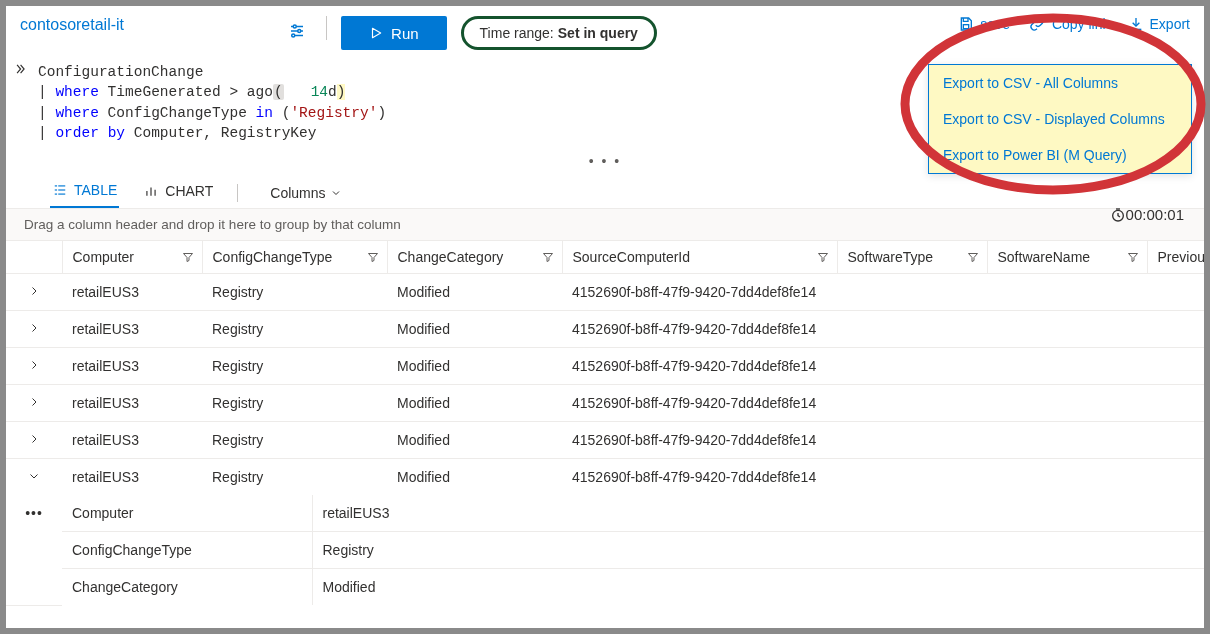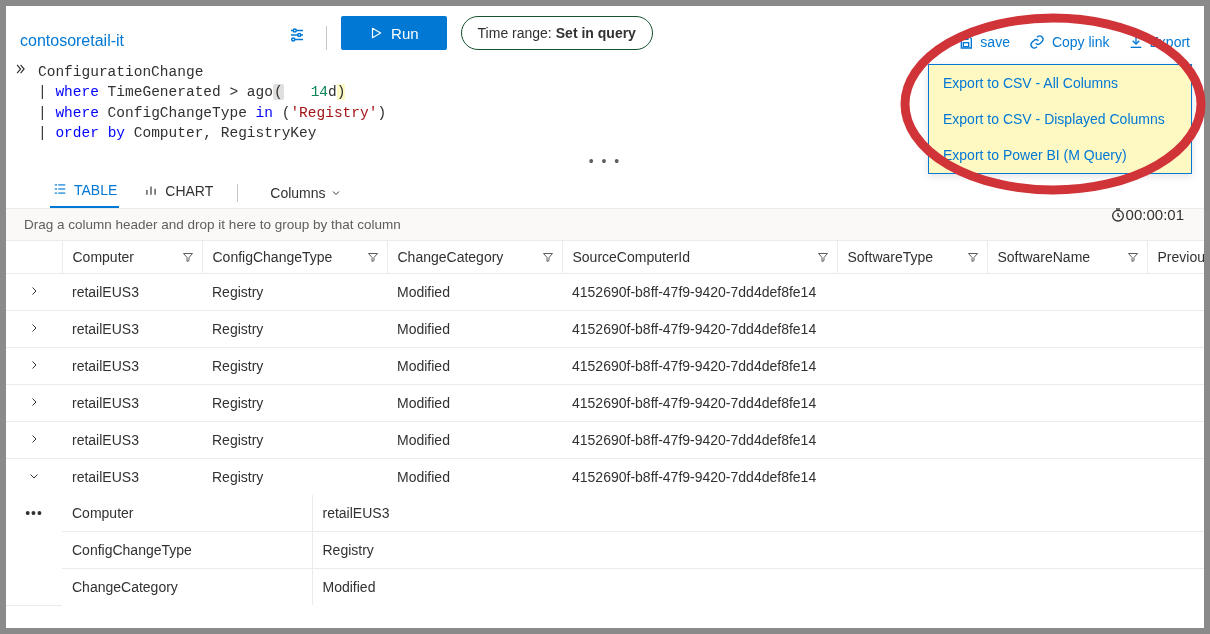--- a/index.html
+++ b/index.html
@@ -15,21 +15,21 @@
   }
   .app {
     position:absolute; left:6px; top:6px; right:6px; bottom:6px;
     background:#fff;
     display:flex; flex-direction:column;
     overflow:hidden;
   }
 
   
   .toolbar {
-    display:flex; align-items:flex-end;
+    display:flex; align-items:flex-start;
     padding:10px 14px 6px 14px;
     gap:14px;
   }
   .workspace-name { color:#0078d4; font-size:16px; }
   .spacer-flex { flex:1; }
   .icon-btn {
     display:inline-flex; align-items:center; justify-content:center;
     width:30px; height:30px;
     color:#0078d4;
     cursor:pointer;
@@ -41,21 +41,21 @@
     display:inline-flex; align-items:center; gap:8px;
     background:#0078d4; color:#fff;
     height:34px; padding:0 28px;
     font-size:15px; cursor:pointer;
     border-radius:2px;
   }
   .run-btn svg { fill:#fff; }
   .time-range-pill {
     display:inline-flex; align-items:center;
     height:34px; padding:4px 16px;
-    border:1px solid #14532d; border-radius:17px;
+    border:3px solid #14532d; border-radius:17px;
     font-size:14px; color:#323130;
     cursor:pointer;
   }
   .time-range-pill .bold { font-weight:600; margin-left:4px; }
 
   .right-actions { display:flex; align-items:center; gap:18px; }
   .link-action { display:inline-flex; align-items:center; gap:6px; color:#0078d4; cursor:pointer; font-size:14px; }
   .link-action svg { stroke:#0078d4; fill:none; }
 
   
@@ -102,21 +102,21 @@
 
   .drag-handle-row { text-align:center; color:#605e5c; font-size:14px; letter-spacing:2px; padding-bottom:3px; }
 
   
   .results-complete { font-size:18px; padding:6px 18px 2px 44px; }
   .results-tabs {
     display:flex; align-items:center; gap:22px;
     padding:6px 18px 0 44px;
     border-bottom:1px solid #edebe9;
   }
-  .view-tab { display:inline-flex; gap:6px; padding:4px 2px 8px 2px; font-size:14px; cursor:pointer;}
+  .view-tab { display:inline-flex; align-items:center; gap:6px; padding:4px 2px 8px 2px; font-size:14px; cursor:pointer;}
   .view-tab.active { color:#0078d4; border-bottom:2px solid #0078d4; }
   .columns-dd { display:inline-flex; align-items:center; gap:4px; cursor:pointer; margin-left:10px;}
   .timer-row {
     position:absolute; right:20px; top:200px;
     display:flex; align-items:center; gap:0; color:#323130; font-size:15px;
   }
 
   
   .group-hint {
     background:#faf9f8; font-size:13.5px; color:#605e5c;

